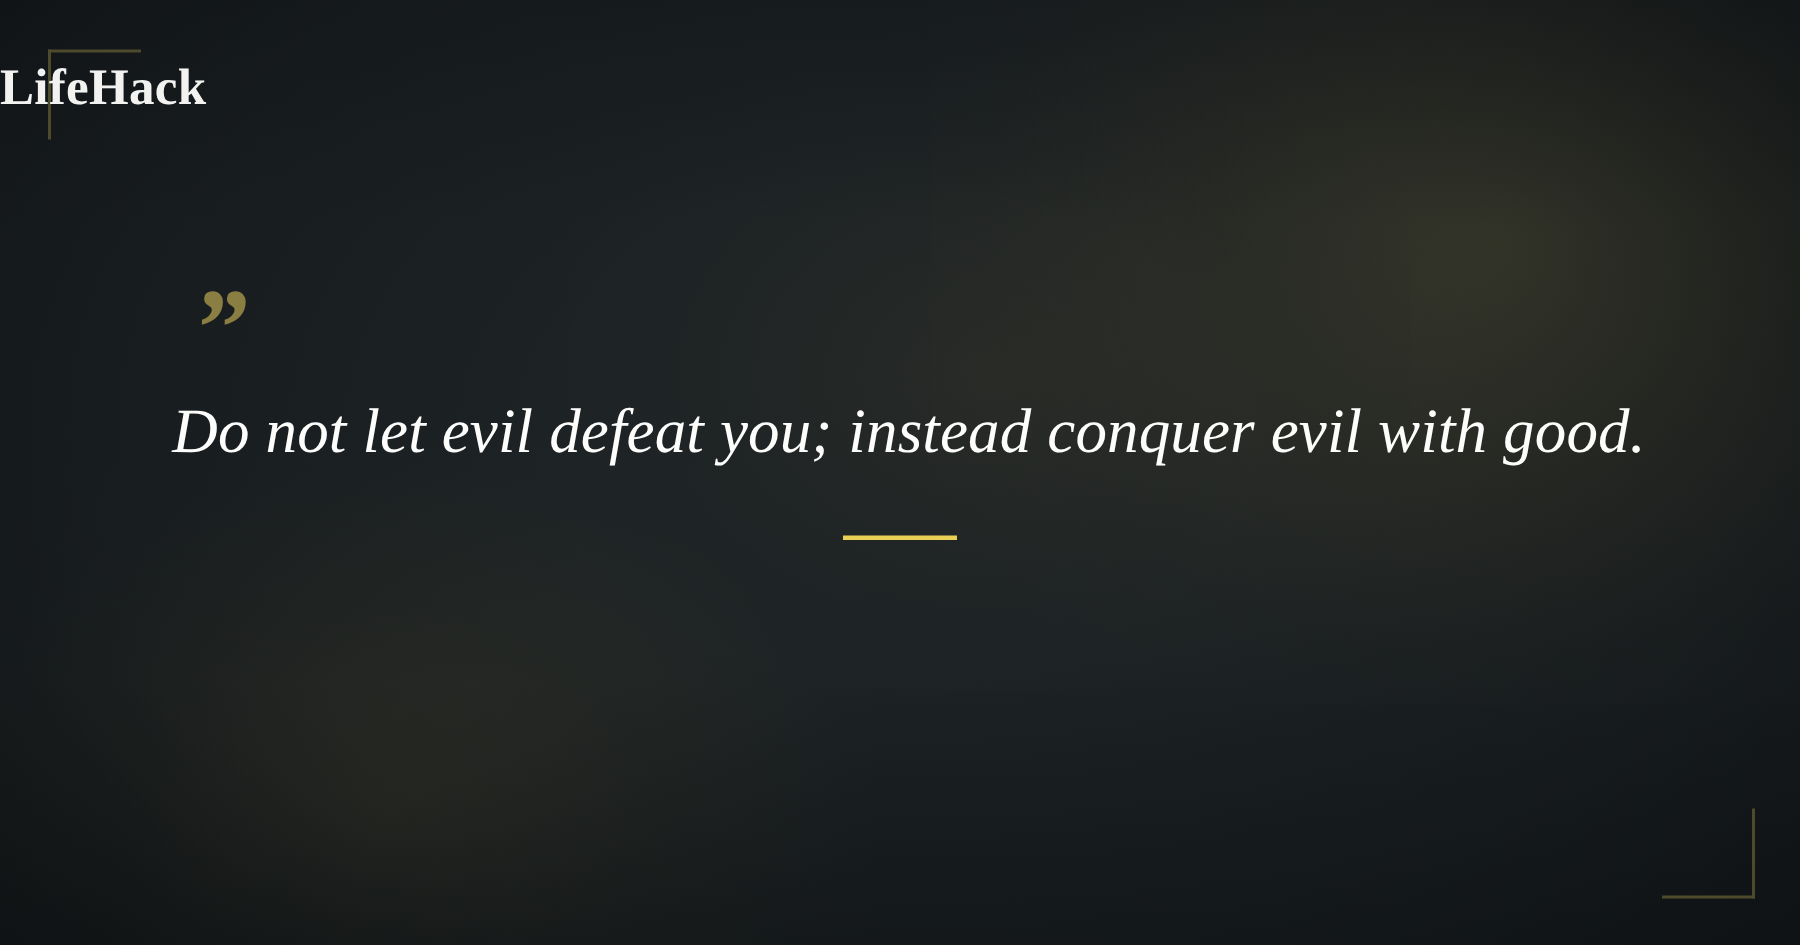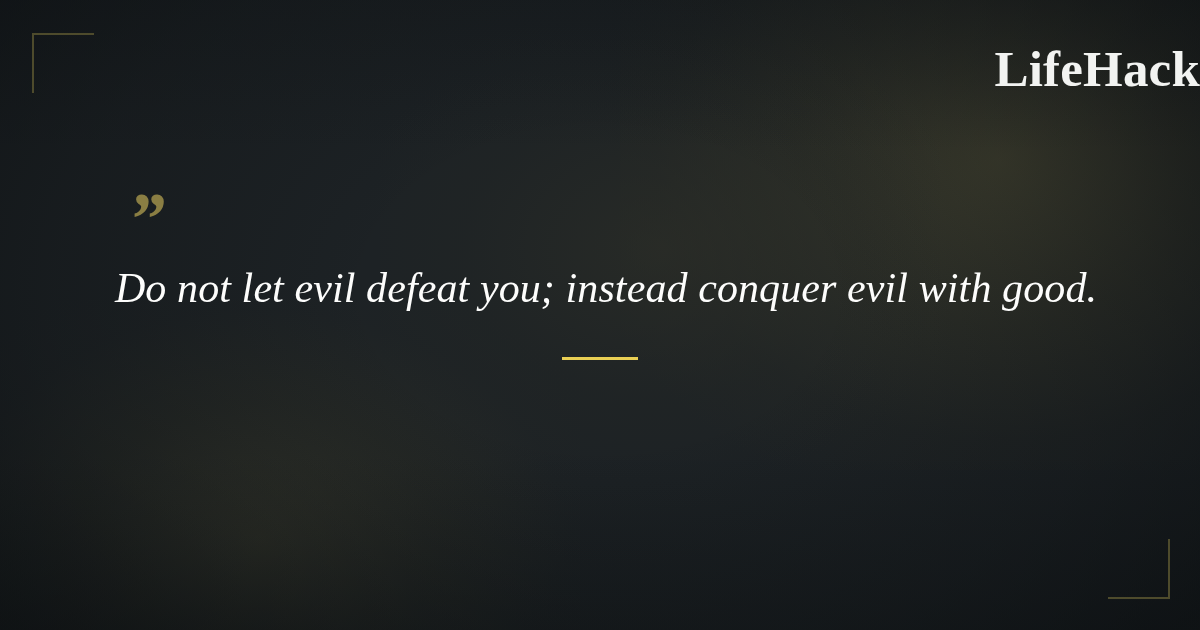--- a/index.html
+++ b/index.html
@@ -60,23 +60,23 @@
     left: 1108px; top: 539px;
     border-bottom: 2px solid #4e4b2c;
     border-right: 2px solid #4e4b2c;
   }
 
   
   #logo {
     position: absolute;
     left: 0; right: 0;
     top: 40px;
-    text-align: right;
+    text-align: left;
     font-family: "Liberation Serif", "DejaVu Serif", serif;
-    font-size: 51px;
+    font-size: 34px;
     font-weight: 700;
     letter-spacing: 0.2px;
     color: #f2f3f1;
   }
 
   
   #quote-mark {
     position: absolute;
     left: 128px;
     top: 182px;

